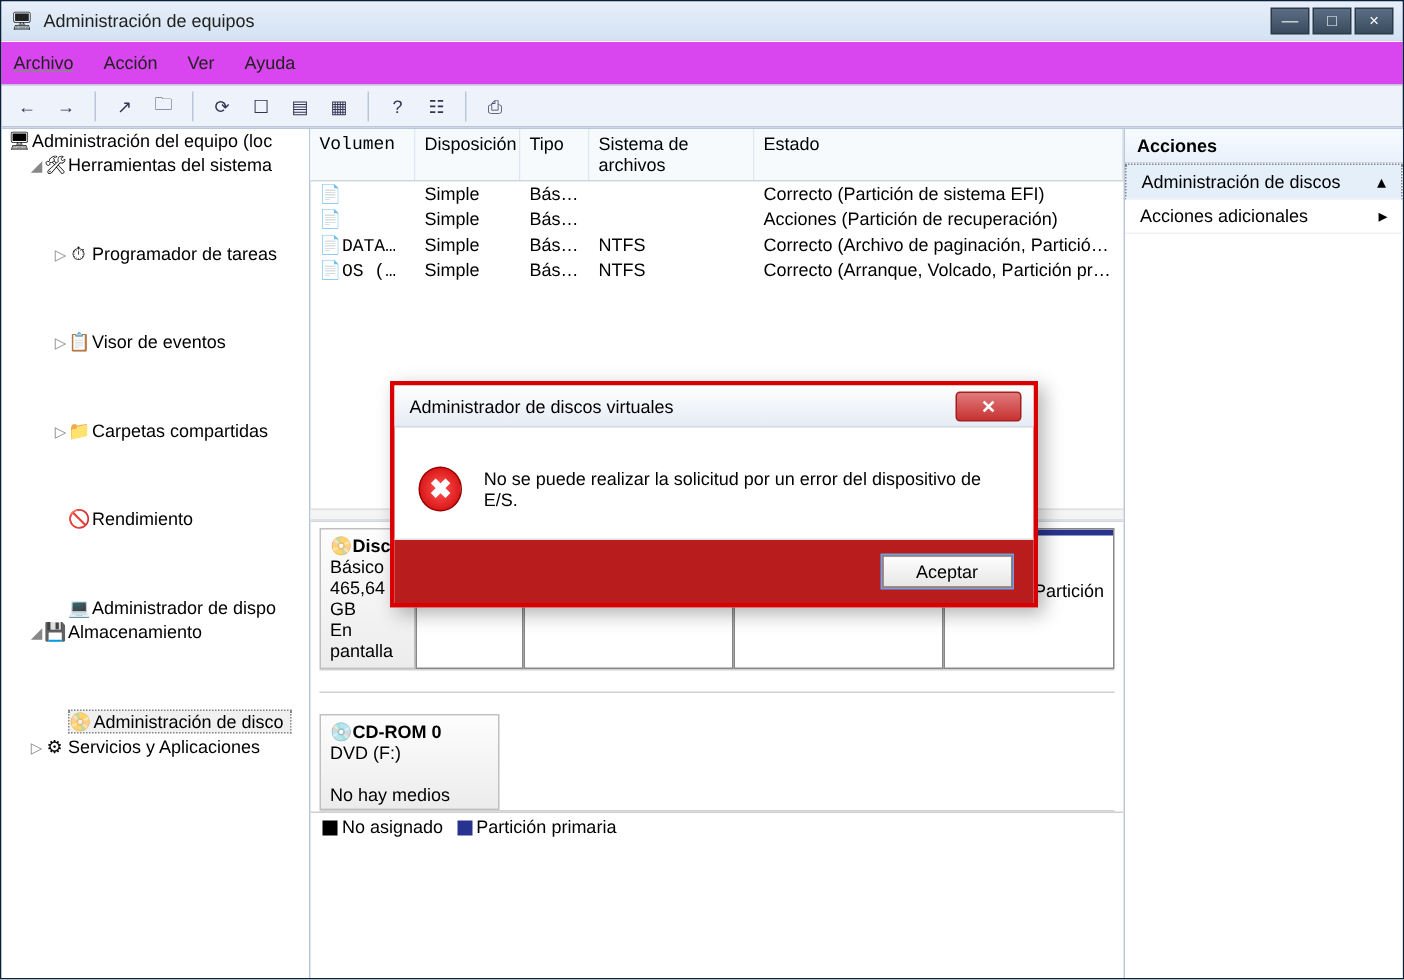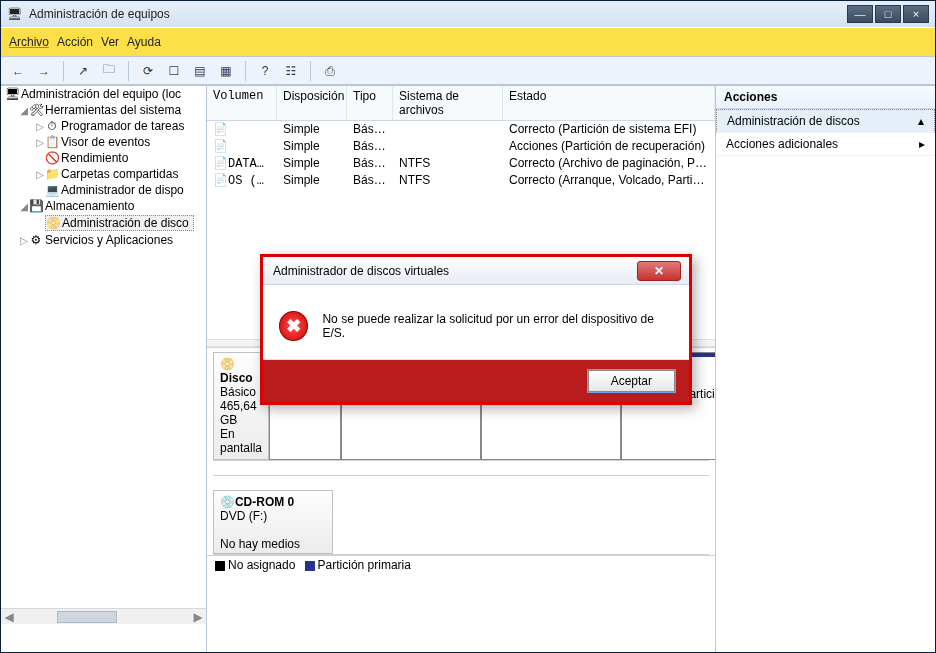--- a/index.html
+++ b/index.html
@@ -6,54 +6,54 @@
   body { margin: 0; background: #dce6f4; overflow: hidden; width: 936px; height: 653px; position: relative; }
 
   .window { position: absolute; inset: 0; background: #dce6f4; border: 1px solid #0a203a; display: flex; flex-direction: column; }
   .titlebar { height: 26px; background: linear-gradient(#e7eff9,#d3e2f3); display: flex; align-items: center; padding: 0 6px; color: #222; }
   .titlebar .title { margin-left: 6px; flex: 1; }
   .winbtns { display: flex; gap: 2px; }
   .winbtn { width: 26px; height: 18px; background: linear-gradient(#e7eff9,#c8d9ef); border: 1px solid #7f99b7; display: flex; align-items: center; justify-content: center; font-size: 11px; color: #333; }
   .winbtn.close { background: linear-gradient(#5b6e84,#3a4b5e); color:#fff; border-color:#2a3a4a;}
   .winbtn.min, .winbtn.max { color:#eee; background: linear-gradient(#5b6e84,#3a4b5e); border-color:#2a3a4a;}
 
-  .menubar { height: 22px; background: #fde047; border-top: 1px solid #fff; border-bottom: 1px solid #b9c7da; display: flex; align-items: center; padding: 14px 4px; }
+  .menubar { height: 22px; background: #d946ef; border-top: 1px solid #fff; border-bottom: 1px solid #b9c7da; display: flex; align-items: center; padding: 14px 4px; gap: 12px; }
   .menubar span { color: #222; padding: 2px 4px; }
 
   .toolbar { height: 28px; background: #eef3fb; border-bottom: 1px solid #b9c7da; display: flex; align-items: center; padding: 0 6px; gap: 4px; }
   .tbtn { width: 22px; height: 22px; border: 1px solid transparent; display:flex; align-items:center; justify-content:center; font-size:12px; color:#335; }
   .tsep { width:1px; height:20px; background:#b9c7da; margin: 0 4px; }
 
   .content { flex: 1; display: flex; min-height: 0; background:#fff; border-top:1px solid #b9c7da;}
   .treepane { width: 206px; border-right: 1px solid #b9c7da; overflow: auto; background:#fff; font-size:12px; }
   .tnode { padding: 1px 2px 1px 0; white-space: nowrap; }
   .ticon { display:inline-block; width:14px; text-align:center; margin-right:2px;}
   .twist { display:inline-block; width:10px; text-align:center; color:#888; font-size:10px;}
-  .ind0 { padding-left: 4px; } .ind1 { padding-left: 18px; } .ind2 { padding-left: 34px; }
+  .ind0 { padding-left: 4px; } .ind1 { padding-left: 18px; } .ind2 { padding-left: 34px; margin-top: 43px; }
   .sel { background:#f0f0f0; border:1px dotted #888; display:inline-block; padding-right:4px; }
 
   .mainpane { flex:1; display:flex; flex-direction: column; min-width:0; }
   .volhdr { display:flex; border-bottom:1px solid #d0d7e0; background:#fff; }
   .volhdr .col { border-right:1px solid #e0e6ee; padding:3px 6px; background:#f7fafd; }
   .volrow { display:flex; padding: 0px 0; }
   .volrow .col { padding: 1px 6px; white-space:nowrap; overflow:hidden; text-overflow:ellipsis; }
   .c-vol { width:70px;font-family:Liberation Mono, monospace;} .c-disp{width:70px;} .c-tipo{width:46px;} .c-fs{width:110px;} .c-est{flex:1;}
 
   .midscroll { height: 8px; border-top:1px solid #e0e0e0; border-bottom:1px solid #e0e0e0; background:#f4f4f4; margin-top: 150px;}
 
   .diskpane { flex:1; overflow:auto; border-top:1px solid #d0d7e0; }
   .diskrow { display:flex; border-bottom:1px solid #d0d0d0; margin: 4px 6px 0 6px; }
   .diskhdr { width:120px; border:1px solid #c0c0c0; background:linear-gradient(#fdfdfd,#ececec); padding:4px 6px; }
   .diskbody { flex:1; display:flex; }
   .diskpart { border:1px solid #888; padding:4px 6px; overflow:hidden; white-space:nowrap; font-size:11px; }
   .diskpart .bar { height:4px; background:#28338f; margin:-4px -6px 4px -6px; }
   .legend { padding: 2px 8px; font-size:11px; border-top:1px solid #d0d0d0;}
   .lsq { display:inline-block; width:10px; height:10px; margin-right:3px; vertical-align:middle;}
 
-  .actionspane { width:220px; border-left:1px solid #b9c7da; background:#fff; }
+  .actionspane { width:186px; border-left:1px solid #b9c7da; background:#fff; }
   .aphdr { background:linear-gradient(#f7fbff,#e9f1fb); border-bottom:1px solid #d0d7e0; padding:4px 8px; font-weight:bold; }
   .aprow { padding:4px 10px; border-bottom:1px solid #eef2f8; display:flex; justify-content:space-between; align-items:center; }
   .aprow.sel { background:#e5effa; }
 
   
   .dialog { position:absolute; left:260px; top:254px; width:432px; border:3px solid #d80000; background:#fff; box-shadow: 4px 4px 12px rgba(0,0,0,.3); }
   .dlg-title { height:28px; background:linear-gradient(#fefefe,#e6ecf5); border-bottom:1px solid #cfd8e4; display:flex; align-items:center; padding:0 8px 0 10px;justify-content:flex-end; }
   .dlg-title .t { flex:1; }
   .dlg-close { width:44px; height:20px; background:linear-gradient(#e07a7a,#c83232); border:1px solid #a02020; border-radius:3px; color:#fff; text-align:center; font-weight:bold; line-height:18px;}
   .dlg-body { padding: 26px 16px 18px 16px; display:flex; align-items:center; gap:14px; border-bottom:1px solid #e0e0e0;}
@@ -106,22 +106,22 @@
     <div class="tbtn">⎙</div>
   </div>
 
   <div class="content">
 
     <div class="treepane">
       <div class="tnode ind0"><span class="ticon">🖥</span><span>Administración del equipo (loc</span></div>
       <div class="tnode ind1"><span class="twist">◢</span><span class="ticon">🛠</span><span>Herramientas del sistema</span></div>
       <div class="tnode ind2"><span class="twist">▷</span><span class="ticon">⏱</span><span>Programador de tareas</span></div>
       <div class="tnode ind2"><span class="twist">▷</span><span class="ticon">📋</span><span>Visor de eventos</span></div>
+      <div class="tnode ind2"><span class="twist">▷</span><span class="ticon">📁</span><span>Carpetas compartidas</span></div>
       <div class="tnode ind2"><span class="twist"></span><span class="ticon">🚫</span><span>Rendimiento</span></div>
-      <div class="tnode ind2"><span class="twist">▷</span><span class="ticon">📁</span><span>Carpetas compartidas</span></div>
       <div class="tnode ind2"><span class="twist"></span><span class="ticon">💻</span><span>Administrador de dispo</span></div>
       <div class="tnode ind1"><span class="twist">◢</span><span class="ticon">💾</span><span>Almacenamiento</span></div>
       <div class="tnode ind2"><span class="twist"></span><span class="sel"><span class="ticon">📀</span><span>Administración de disco</span></span></div>
       <div class="tnode ind1"><span class="twist">▷</span><span class="ticon">⚙</span><span>Servicios y Aplicaciones</span></div>
       <div style="height:360px"></div>
       <div class="scroll-h">
           <span class="arrow">◀</span>
           <div class="thumb"></div>
           <span style="flex:1"></span>
           <span class="arrow">▶</span>

